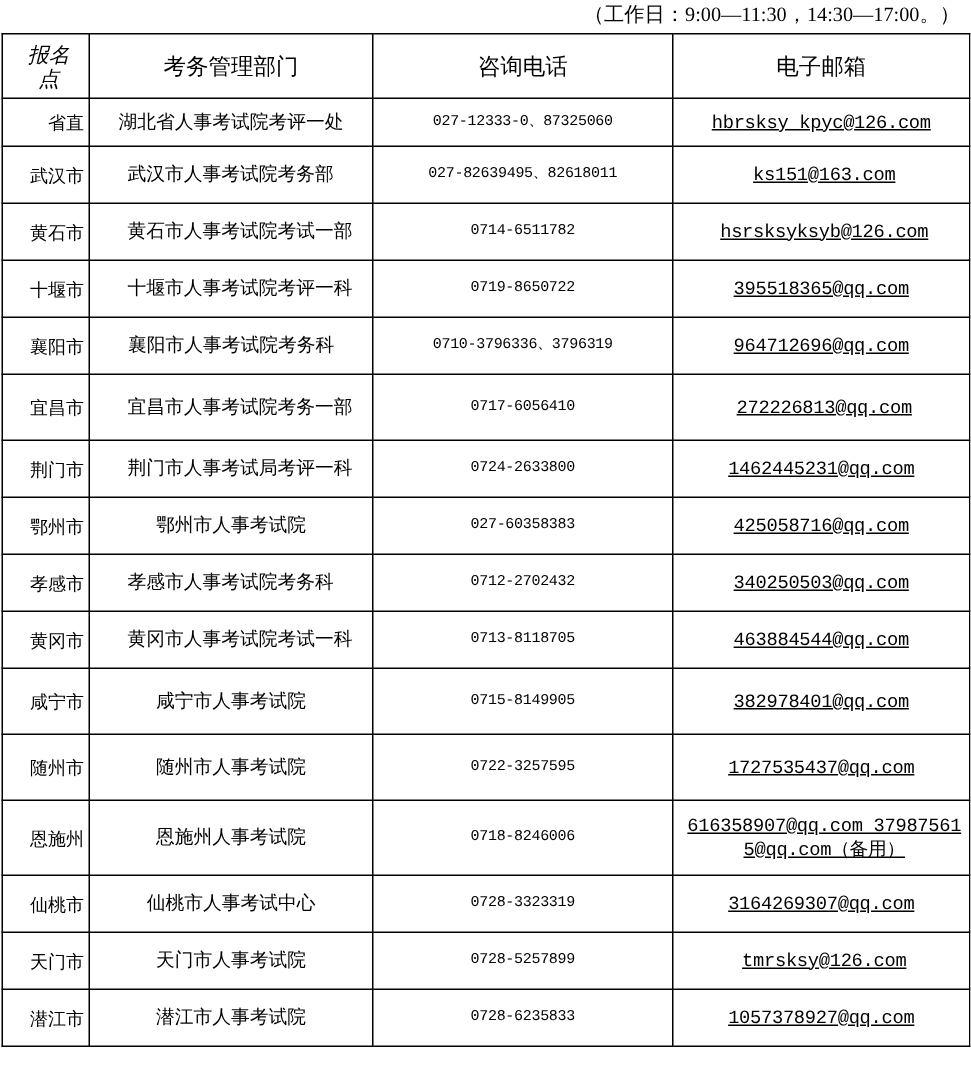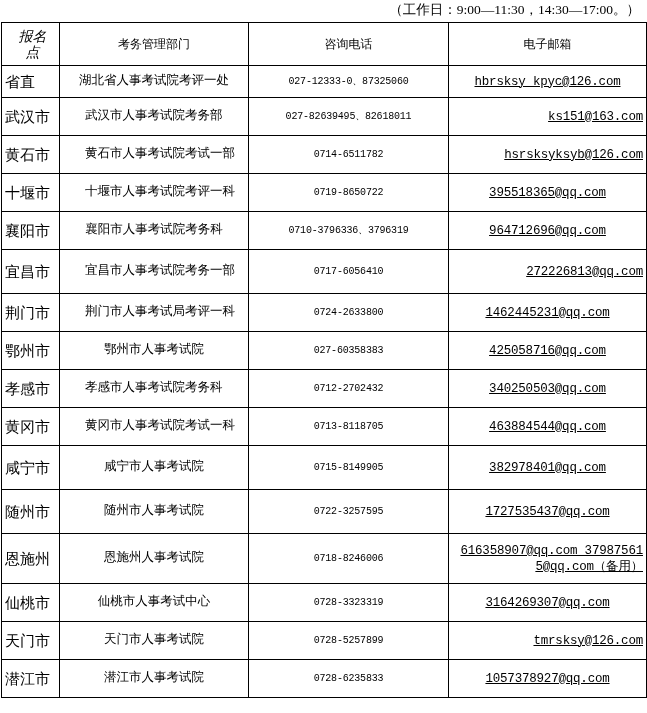--- a/index.html
+++ b/index.html
@@ -46,49 +46,48 @@
     font-weight: normal;
   }
   col.c-site  { width: 58px; }
   col.c-dept  { width: 189px; }
   col.c-phone { width: 200px; }
   col.c-email { width: 198px; }
 
   thead th {
     text-align: center;
     font-weight: bold;
-    font-size: 12px;
+    font-size: 15px;
     line-height: 17px;
     height: 38px;
     font-family: "Liberation Sans", "DejaVu Sans", sans-serif;
   }
   thead th.site-head {
     font-size: 14px;
     line-height: 16px;
     word-break: break-all;
     padding-left: 10px;
     padding-right: 6px;
     font-style: italic;
   }
   td.site {
-    text-align: left;
-    font-size: 15px;
+    text-align: right;
+    font-size: 12px;
     line-height: 16px;
     word-break: break-all;
     padding-left: 9px;
     padding-right: 9px;
   }
   td.dept {
     text-align: left;
     font-size: 12.5px;
     line-height: 17px;
     text-indent: 22px;
     padding-left: 6px;
     padding-right: 4px;
-    font-family: Liberation Mono, monospace;
   }
   td.dept.centered {
     text-align: center;
     text-indent: 0;
   }
   td.phone {
     text-align: center;
     font-size: 10px;
     line-height: 16px;
     padding-left: 30px;
@@ -98,21 +97,21 @@
   td.email {
     text-align: center;
     font-size: 12.5px;
     line-height: 16px;
     font-family: "Liberation Mono", "DejaVu Sans Mono", monospace;
     letter-spacing: -0.2px;
     word-break: break-all;
     text-decoration: underline;
   }
   td.email.left {
-    text-align: right;
+    text-align: center;
     padding-left: 7px;
   }
   .row-h1 { height: 32px; }
   .row-h2 { height: 38px; }
   .row-h3 { height: 44px; }
   .row-h4 { height: 50px; }
 </style>
 </head>
 <body>
 

